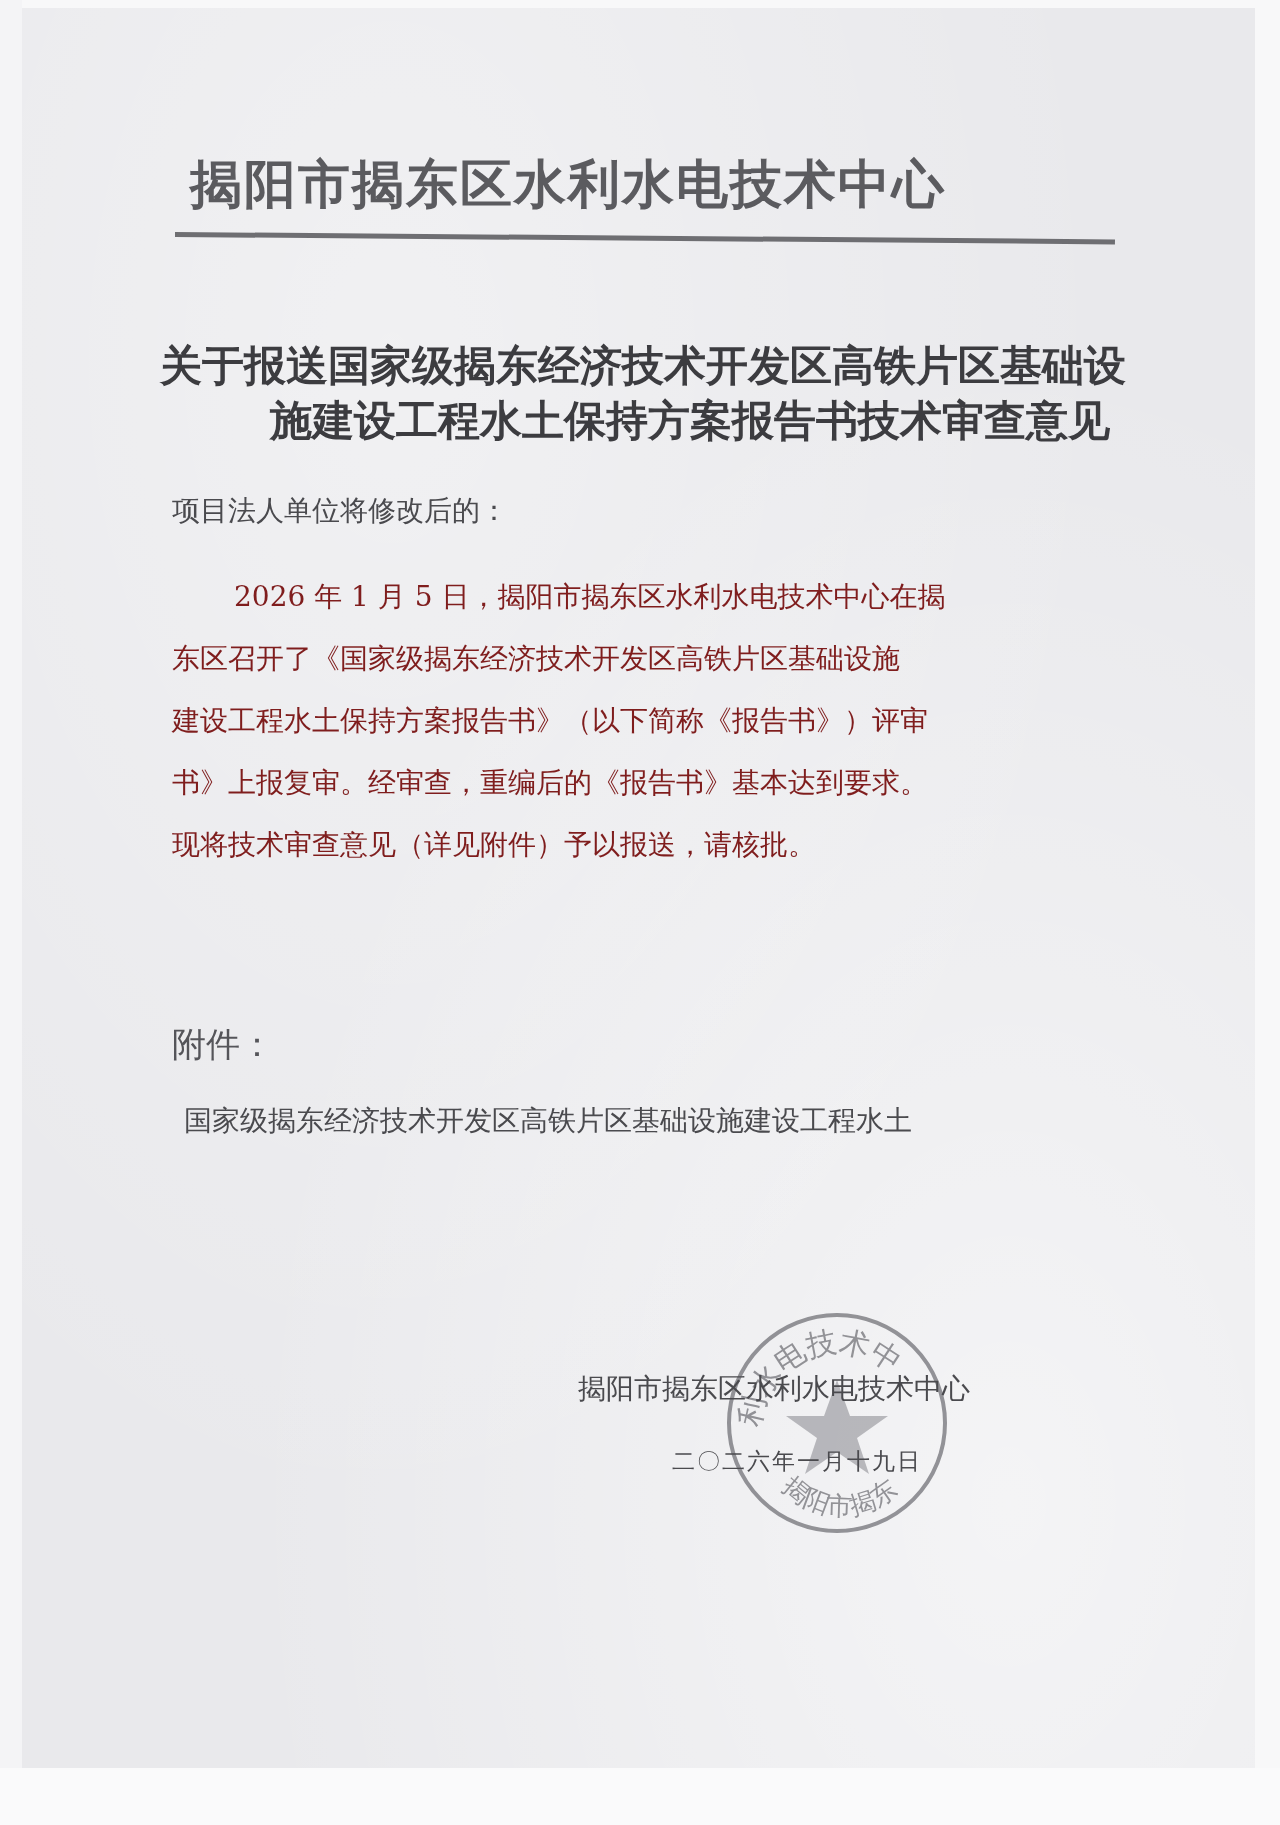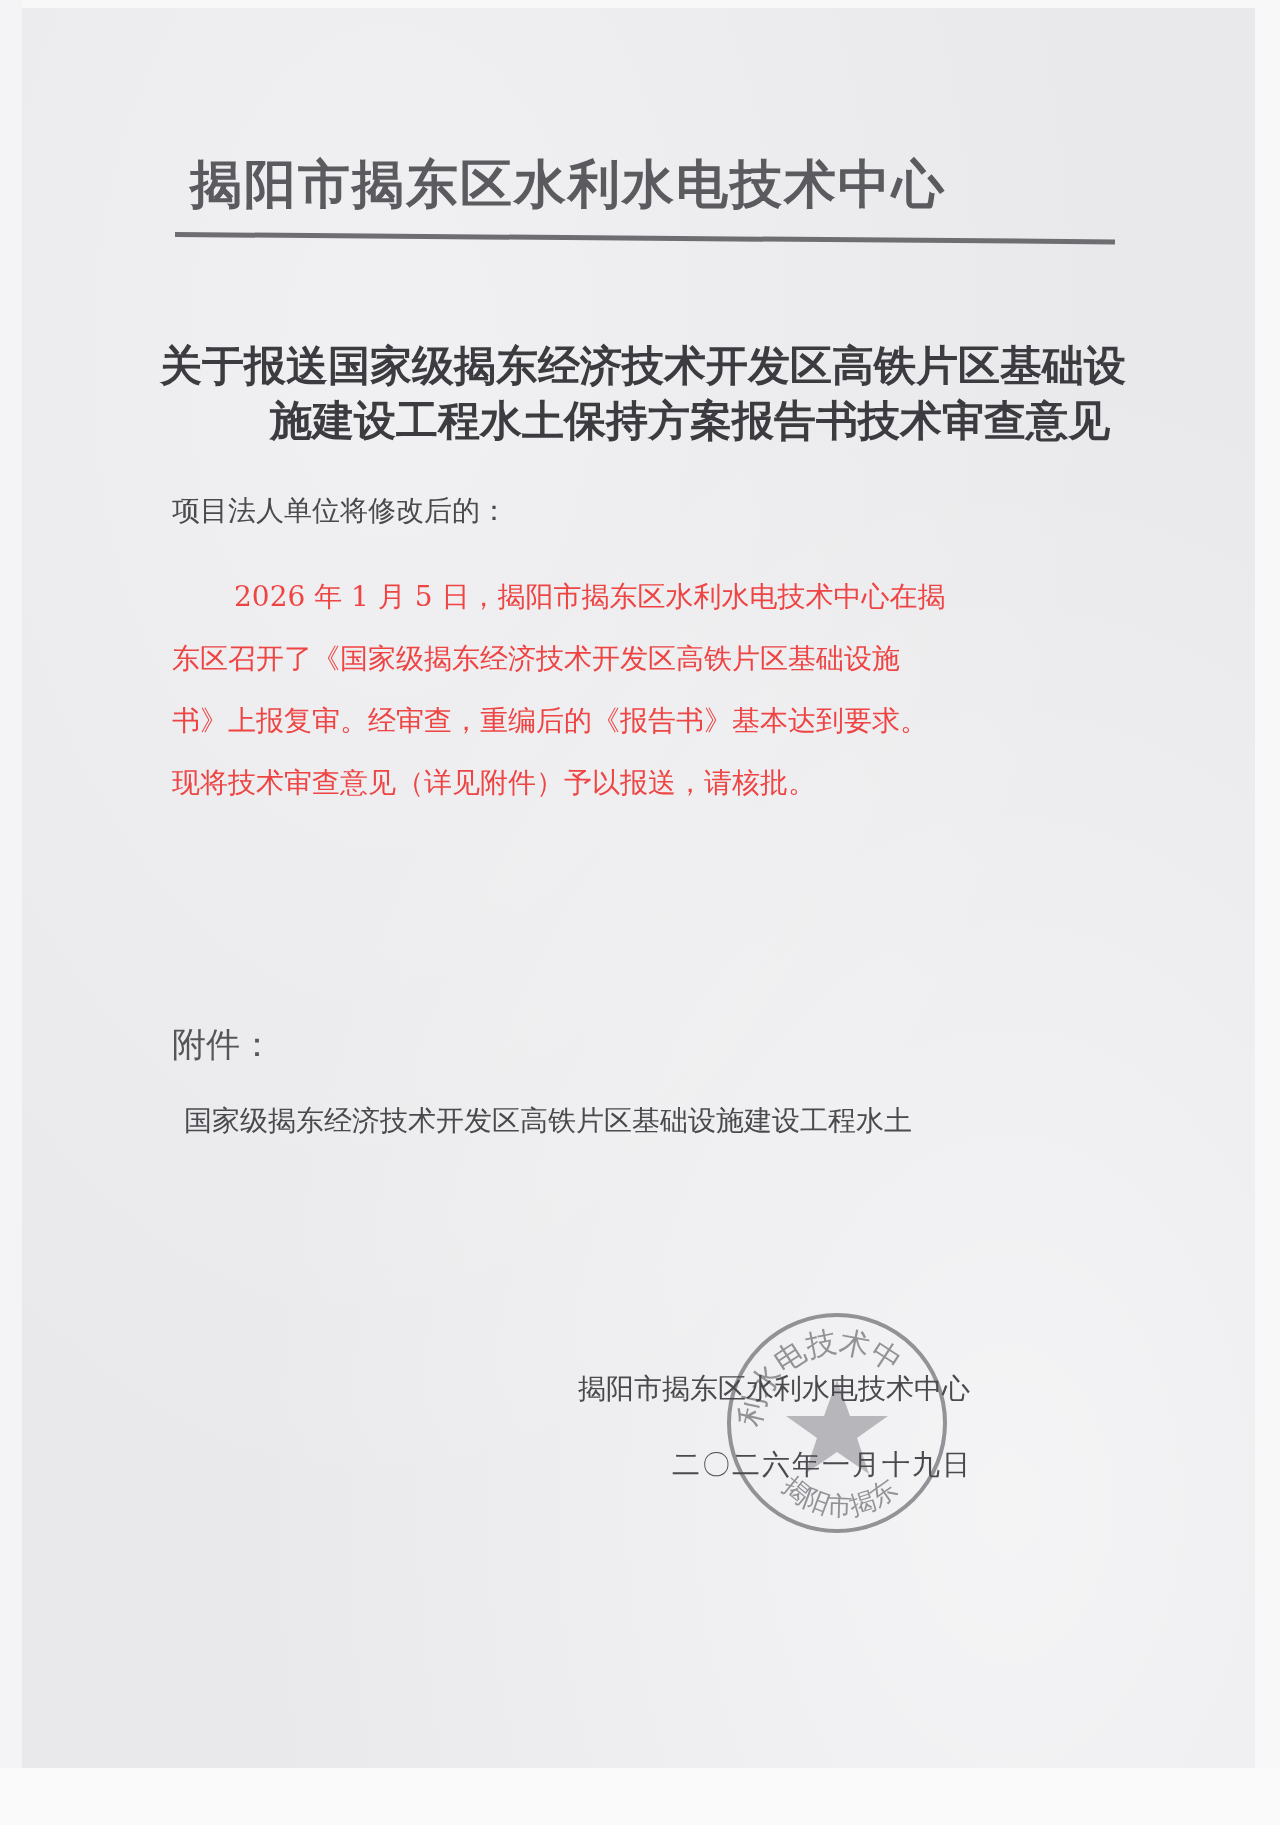--- a/index.html
+++ b/index.html
@@ -72,21 +72,21 @@
       color: #4a4a4e;
       white-space: nowrap;
     }
     .body-text {
       position: absolute;
       left: 172px;
       top: 566px;
       width: 920px;
       font-size: 28px;
       line-height: 62px;
-      color: #ef4444;
+      color: #7f1d1d;
     }
     .body-text .line {
       display: block;
       white-space: nowrap;
     }
     .body-text .indent { padding-left: 62px; }
     .attachment-label {
       position: absolute;
       left: 172px;
       top: 1022px;
@@ -108,21 +108,21 @@
       left: 578px;
       top: 1370px;
       font-size: 28px;
       color: #4a4a4e;
       white-space: nowrap;
     }
     .sign-date {
       position: absolute;
       left: 672px;
       top: 1446px;
-      font-size: 28px;
+      font-size: 23px;
       color: #4a4a4e;
       white-space: nowrap;
       letter-spacing: 2px;
     }
     .seal {
       position: absolute;
       left: 722px;
       top: 1308px;
       width: 230px;
       height: 230px;
@@ -158,20 +158,21 @@
 <div class="doc-title">
   <span>关于报送国家级揭东经济技术开发区高铁片区基础设</span>
   <span>施建设工程水土保持方案报告书技术审查意见</span>
 </div>
 
 <div class="recipient">项目法人单位将修改后的：</div>
 
 <div class="body-text">
   <span class="line indent">2026 年 1 月 5 日，揭阳市揭东区水利水电技术中心在揭</span>
   <span class="line">东区召开了《国家级揭东经济技术开发区高铁片区基础设施</span>
+  <span class="line">建设工程水土保持方案报告书》（以下简称《报告书》）评审</span>
   <span class="line">书》上报复审。经审查，重编后的《报告书》基本达到要求。</span>
   <span class="line">现将技术审查意见（详见附件）予以报送，请核批。</span>
 </div>
 
 <div class="attachment-label">附件：</div>
 <div class="attachment-text">
   <span class="line">国家级揭东经济技术开发区高铁片区基础设施建设工程水土</span>
 </div>
 
 <div class="seal">

